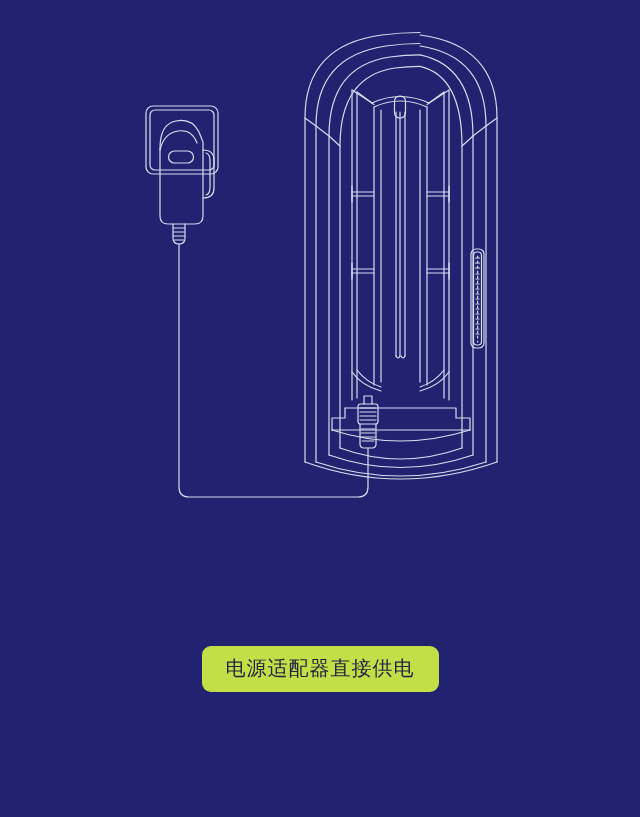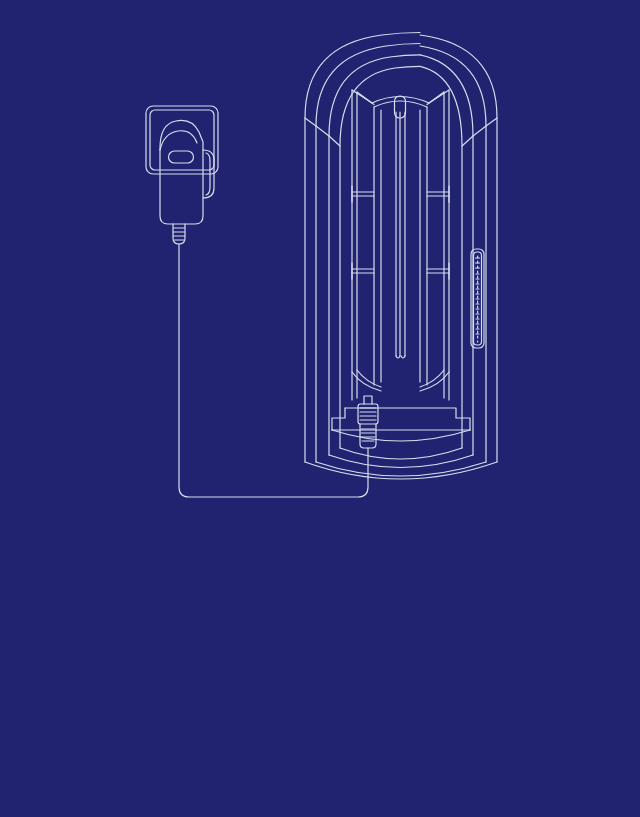--- a/index.html
+++ b/index.html
@@ -203,14 +203,17 @@
       <path d="M361 429 L375 429"></path>
       <path d="M361 433 L375 433"></path>
       <path d="M361 437 L375 437"></path>
       <path d="M362 441 L374 441"></path>
 
       <path d="M364 404 L364 396 L372 396 L372 404"></path>
     </g>
 
   </svg>
 
+  <div class="caption-wrap">
+    <div class="caption-badge">电源适配器直接供电</div>
+  </div>
 
 </div>
 
 </body></html>

